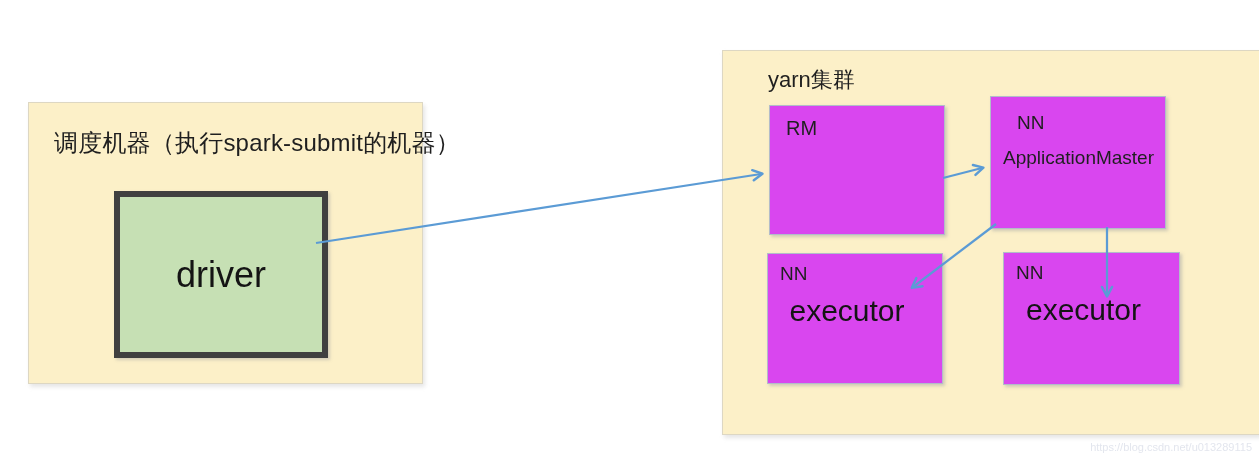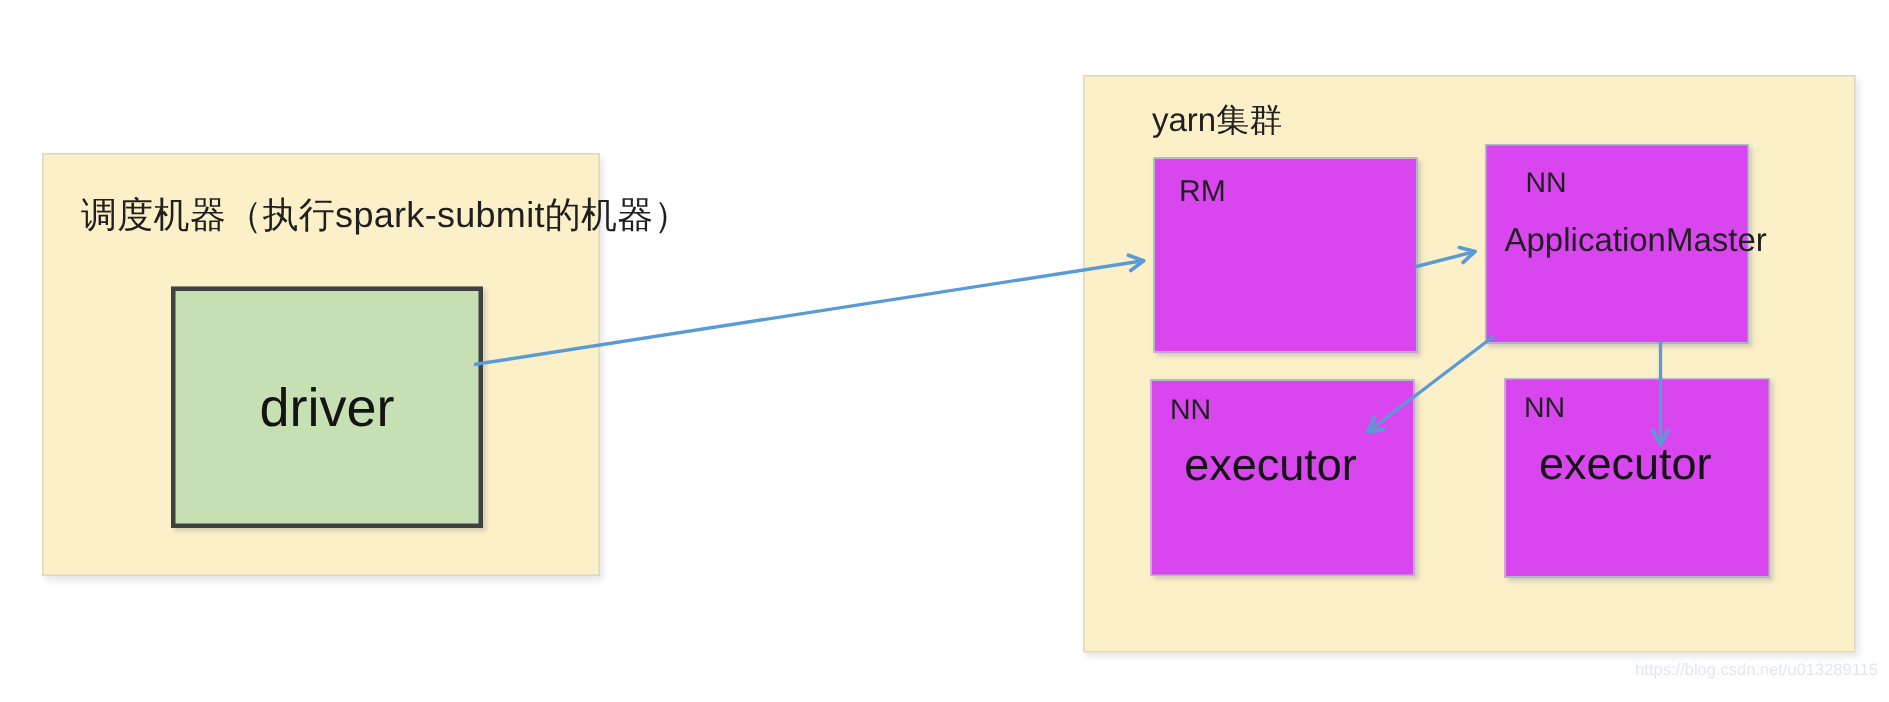--- a/index.html
+++ b/index.html
@@ -4,44 +4,45 @@
 <style>
   html, body { margin:0; padding:0; background:#ffffff; }
   .canvas {
     position:relative; width:1259px; height:468px; background:#ffffff;
     overflow:hidden; font-family:"Liberation Sans","DejaVu Sans",sans-serif;
     color:#1f1f1f;
   }
   .outer-box {
     position:absolute; background:#fcf0c8; border:1px solid #ddd7c3;
     box-shadow:2px 3px 4px rgba(185,185,185,0.35);
+    padding-left:23px;
   }
   .scheduler-box { left:28px; top:102px; width:370px; height:280px; }
   .yarn-box { left:722px; top:50px; width:513px; height:383px; }
   .scheduler-title {
     position:absolute; left:25px; top:24px; font-size:24px;
     letter-spacing:0.2px; white-space:nowrap;
   }
   .yarn-title { position:absolute; left:45px; top:14px; font-size:22px; }
   .driver-box {
     position:absolute; left:85px; top:88px; width:202px; height:155px;
-    background:#c6e0b4; border:3px solid #404040;
+    background:#c6e0b4; border:6px solid #404040;
     box-shadow:2px 2px 3px rgba(165,165,165,0.45);
     display:flex; align-items:center; justify-content:center;
   }
   .driver-label { font-size:36px; color:#141414; }
   .node {
     position:absolute; background:#d946ef; border:1px solid #b2bcc9;
     box-shadow:2px 2px 3px rgba(165,165,165,0.5);
   }
   .rm-node { left:46px; top:54px; width:174px; height:128px; }
   .rm-label { position:absolute; left:16px; top:11px; font-size:20px; }
   .am-node { left:267px; top:45px; width:174px; height:131px; }
   .am-line1 { position:absolute; left:26px; top:15px; font-size:19px; }
-  .am-line2 { position:absolute; left:12px; top:50px; font-size:22px; white-space:nowrap; }
+  .am-line2 { position:absolute; left:12px; top:50px; font-size:19px; white-space:nowrap; }
   .exec-node-left  { left:44px;  top:202px; width:174px; height:129px; }
   .exec-node-right { left:280px; top:201px; width:175px; height:131px; }
   .exec-nn { position:absolute; left:12px; top:9px; font-size:19px; }
   .exec-label {
     position:absolute; left:0; right:16px; top:40px;
     text-align:center; font-size:30px; color:#141414;
   }
   .arrows-svg { position:absolute; left:0; top:0; pointer-events:none; }
   .watermark {
     position:absolute; right:7px; top:441px; font-size:11px;

